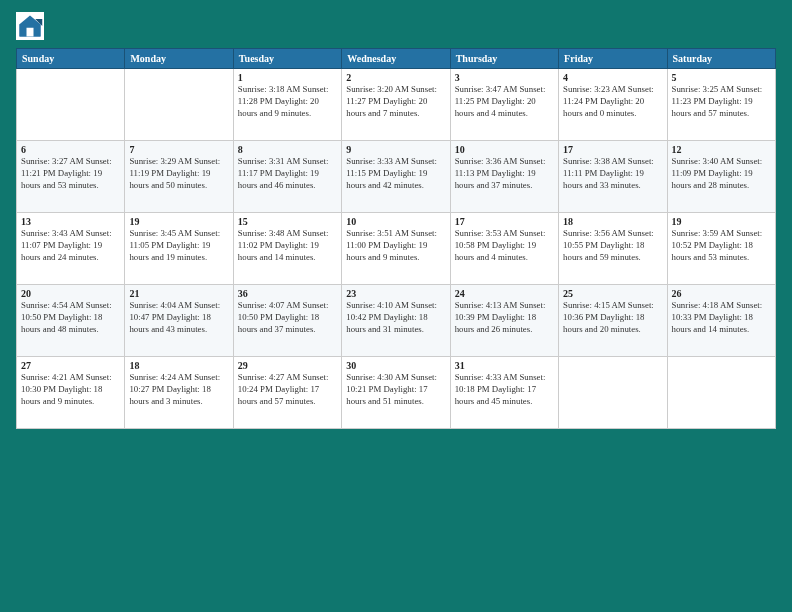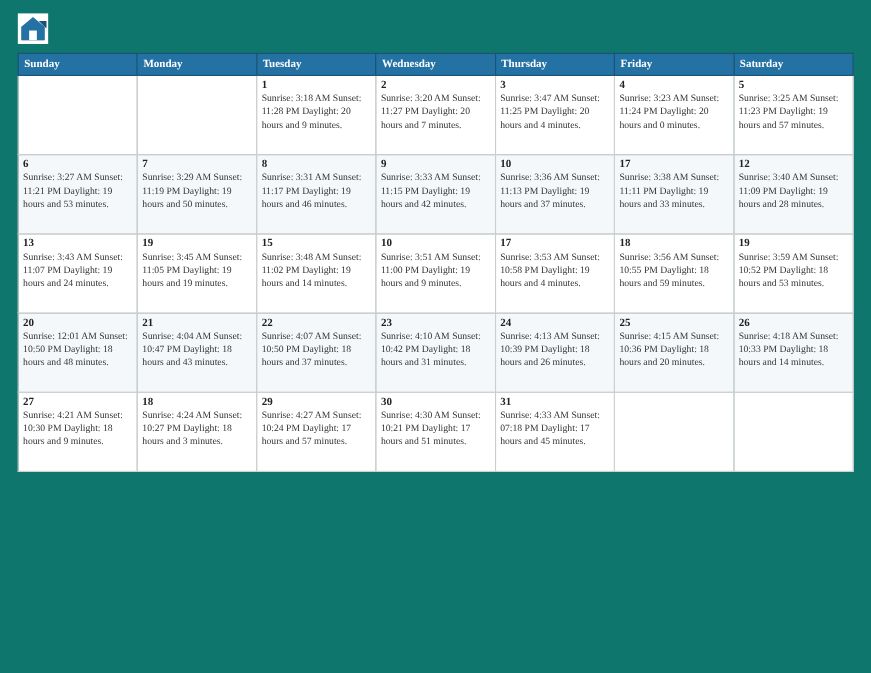--- a/index.html
+++ b/index.html
@@ -266,34 +266,34 @@
             <span class="day-num">19</span>
             <div class="day-info">Sunrise: 3:59 AM
 Sunset: 10:52 PM
 Daylight: 18 hours
 and 53 minutes.</div>
           </td>
         </tr>
         <tr>
           <td>
             <span class="day-num">20</span>
-            <div class="day-info">Sunrise: 12:01 AM
+            <div class="day-info">Sunrise: 4:54 AM
 Sunset: 10:50 PM
 Daylight: 18 hours
 and 48 minutes.</div>
           </td>
           <td>
             <span class="day-num">21</span>
             <div class="day-info">Sunrise: 4:04 AM
 Sunset: 10:47 PM
 Daylight: 18 hours
 and 43 minutes.</div>
           </td>
           <td>
-            <span class="day-num">22</span>
+            <span class="day-num">36</span>
             <div class="day-info">Sunrise: 4:07 AM
 Sunset: 10:50 PM
 Daylight: 18 hours
 and 37 minutes.</div>
           </td>
           <td>
             <span class="day-num">23</span>
             <div class="day-info">Sunrise: 4:10 AM
 Sunset: 10:42 PM
 Daylight: 18 hours
@@ -346,21 +346,21 @@
           <td>
             <span class="day-num">30</span>
             <div class="day-info">Sunrise: 4:30 AM
 Sunset: 10:21 PM
 Daylight: 17 hours
 and 51 minutes.</div>
           </td>
           <td>
             <span class="day-num">31</span>
             <div class="day-info">Sunrise: 4:33 AM
-Sunset: 07:18 PM
+Sunset: 10:18 PM
 Daylight: 17 hours
 and 45 minutes.</div>
           </td>
           <td class="empty"></td>
           <td class="empty"></td>
         </tr>
       </tbody>
   </table>
 </div>
 

